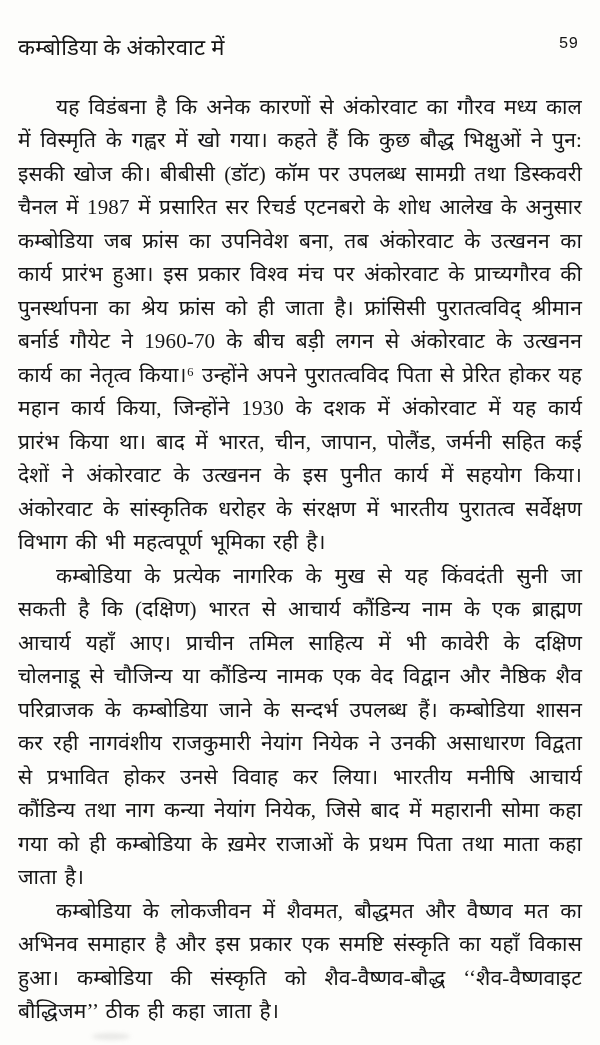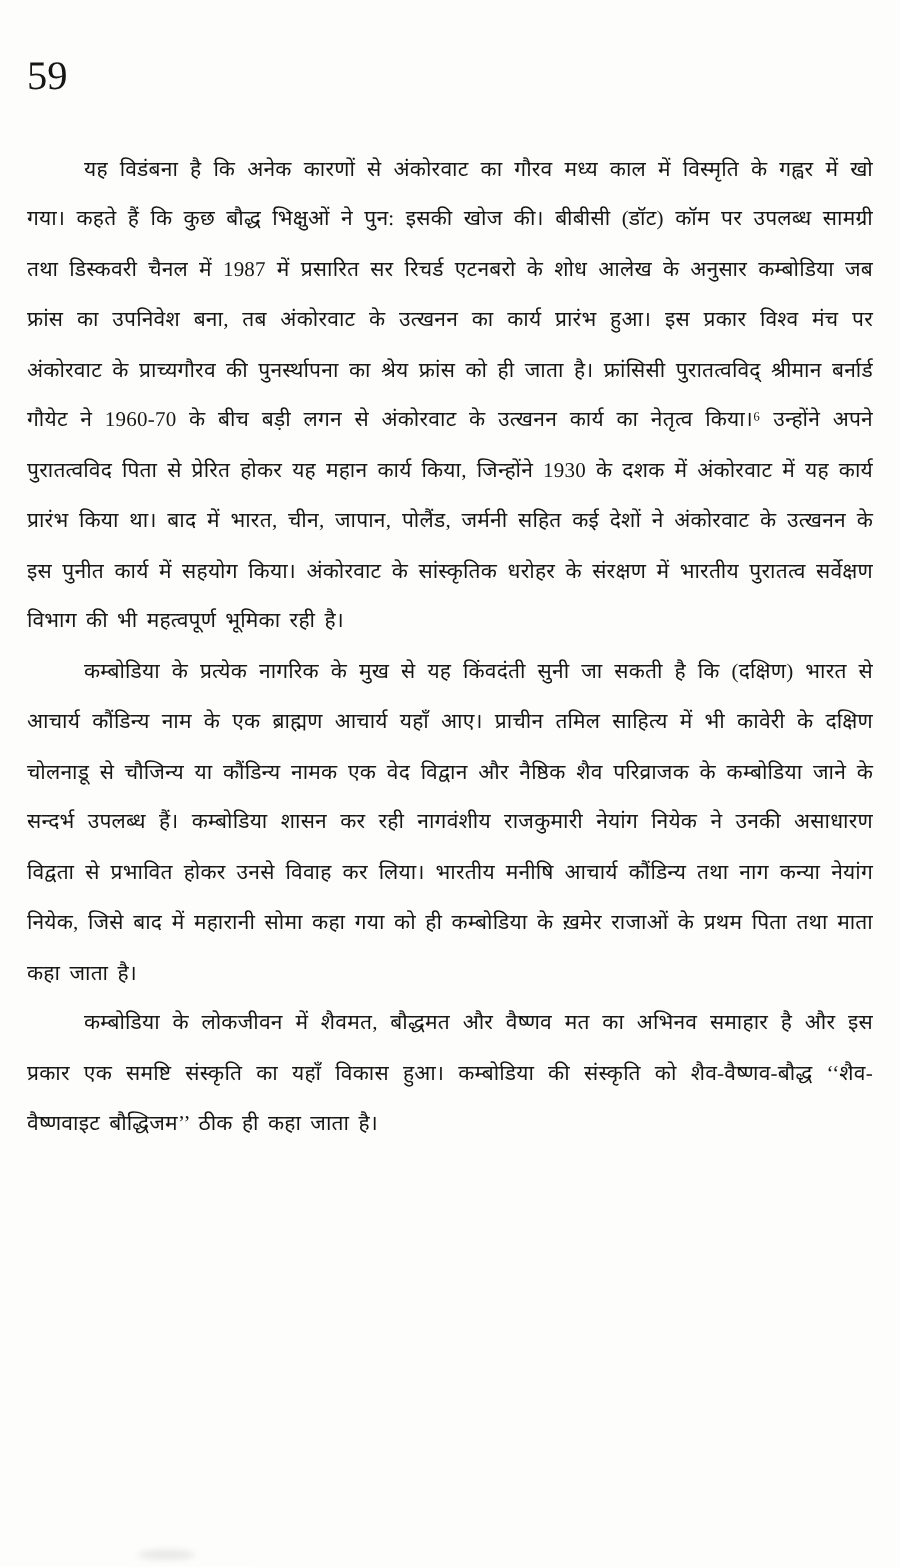--- a/index.html
+++ b/index.html
@@ -23,30 +23,30 @@
     display: flex;
     justify-content: space-between;
     align-items: flex-start;
     font-size: 22px;
     line-height: 1.25;
   }
   .running-title {
     letter-spacing: 0.3px;
   }
   .page-number {
-    font-size: 27px;
+    font-size: 16px;
     padding-right: 4px;
-    font-family: Liberation Serif, serif;
+    font-family: Liberation Mono, monospace;
   }
   .page-body {
     margin-top: 29px;
   }
   p.para {
     margin: 0;
-    font-size: 14px;
+    font-size: 21px;
     line-height: 33.5px;
     text-align: justify;
     text-indent: 38px;
     word-spacing: 2.5px;
     letter-spacing: 0.15px;
   }
   p.para + p.para {
   }
   
   .scan-smudge {
@@ -59,20 +59,21 @@
     border-radius: 50%;
     filter: blur(2px);
   }
 </style>
 </head>
 <body>
 
 <div class="page">
 
   <div class="page-header">
+    <span class="running-title">कम्बोडिया के अंकोरवाट में</span>
     <span class="page-number">59</span>
   </div>
 
   <div class="page-body">
     <p class="para">यह विडंबना है कि अनेक कारणों से अंकोरवाट का गौरव मध्य काल में विस्मृति के गह्वर में खो गया। कहते हैं कि कुछ बौद्ध भिक्षुओं ने पुन: इसकी खोज की। बीबीसी (डॉट) कॉम पर उपलब्ध सामग्री तथा डिस्कवरी चैनल में 1987 में प्रसारित सर रिचर्ड एटनबरो के शोध आलेख के अनुसार कम्बोडिया जब फ्रांस का उपनिवेश बना, तब अंकोरवाट के उत्खनन का कार्य प्रारंभ हुआ। इस प्रकार विश्व मंच पर अंकोरवाट के प्राच्यगौरव की पुनर्स्थापना का श्रेय फ्रांस को ही जाता है। फ्रांसिसी पुरातत्वविद् श्रीमान बर्नार्ड गौयेट ने 1960-70 के बीच बड़ी लगन से अंकोरवाट के उत्खनन कार्य का नेतृत्व किया।⁶ उन्होंने अपने पुरातत्वविद पिता से प्रेरित होकर यह महान कार्य किया, जिन्होंने 1930 के दशक में अंकोरवाट में यह कार्य प्रारंभ किया था। बाद में भारत, चीन, जापान, पोलैंड, जर्मनी सहित कई देशों ने अंकोरवाट के उत्खनन के इस पुनीत कार्य में सहयोग किया। अंकोरवाट के सांस्कृतिक धरोहर के संरक्षण में भारतीय पुरातत्व सर्वेक्षण विभाग की भी महत्वपूर्ण भूमिका रही है।</p>
     <p class="para">कम्बोडिया के प्रत्येक नागरिक के मुख से यह किंवदंती सुनी जा सकती है कि (दक्षिण) भारत से आचार्य कौंडिन्य नाम के एक ब्राह्मण आचार्य यहाँ आए। प्राचीन तमिल साहित्य में भी कावेरी के दक्षिण चोलनाडू से चौजिन्य या कौंडिन्य नामक एक वेद विद्वान और नैष्ठिक शैव परिव्राजक के कम्बोडिया जाने के सन्दर्भ उपलब्ध हैं। कम्बोडिया शासन कर रही नागवंशीय राजकुमारी नेयांग नियेक ने उनकी असाधारण विद्वता से प्रभावित होकर उनसे विवाह कर लिया। भारतीय मनीषि आचार्य कौंडिन्य तथा नाग कन्या नेयांग नियेक, जिसे बाद में महारानी सोमा कहा गया को ही कम्बोडिया के ख़मेर राजाओं के प्रथम पिता तथा माता कहा जाता है।</p>
     <p class="para">कम्बोडिया के लोकजीवन में शैवमत, बौद्धमत और वैष्णव मत का अभिनव समाहार है और इस प्रकार एक समष्टि संस्कृति का यहाँ विकास हुआ। कम्बोडिया की संस्कृति को शैव-वैष्णव-बौद्ध ‘‘शैव-वैष्णवाइट बौद्धिजम’’ ठीक ही कहा जाता है।</p>
   </div>
 
   <div class="scan-smudge"></div>

